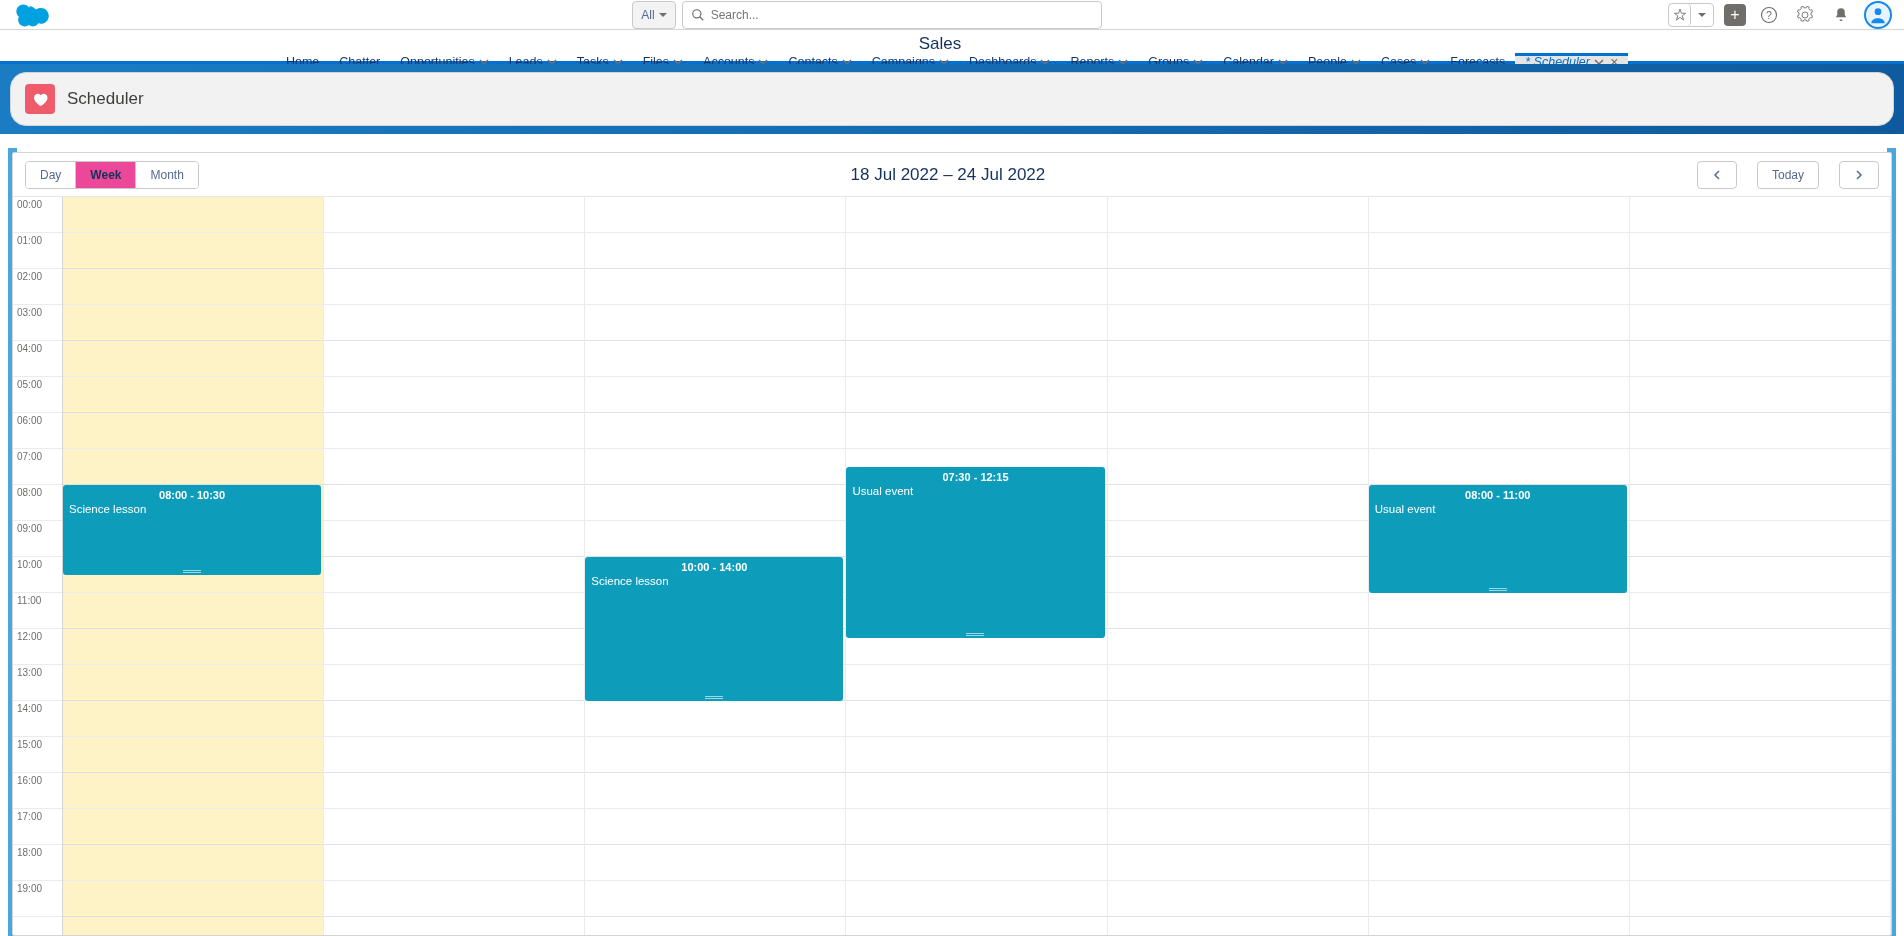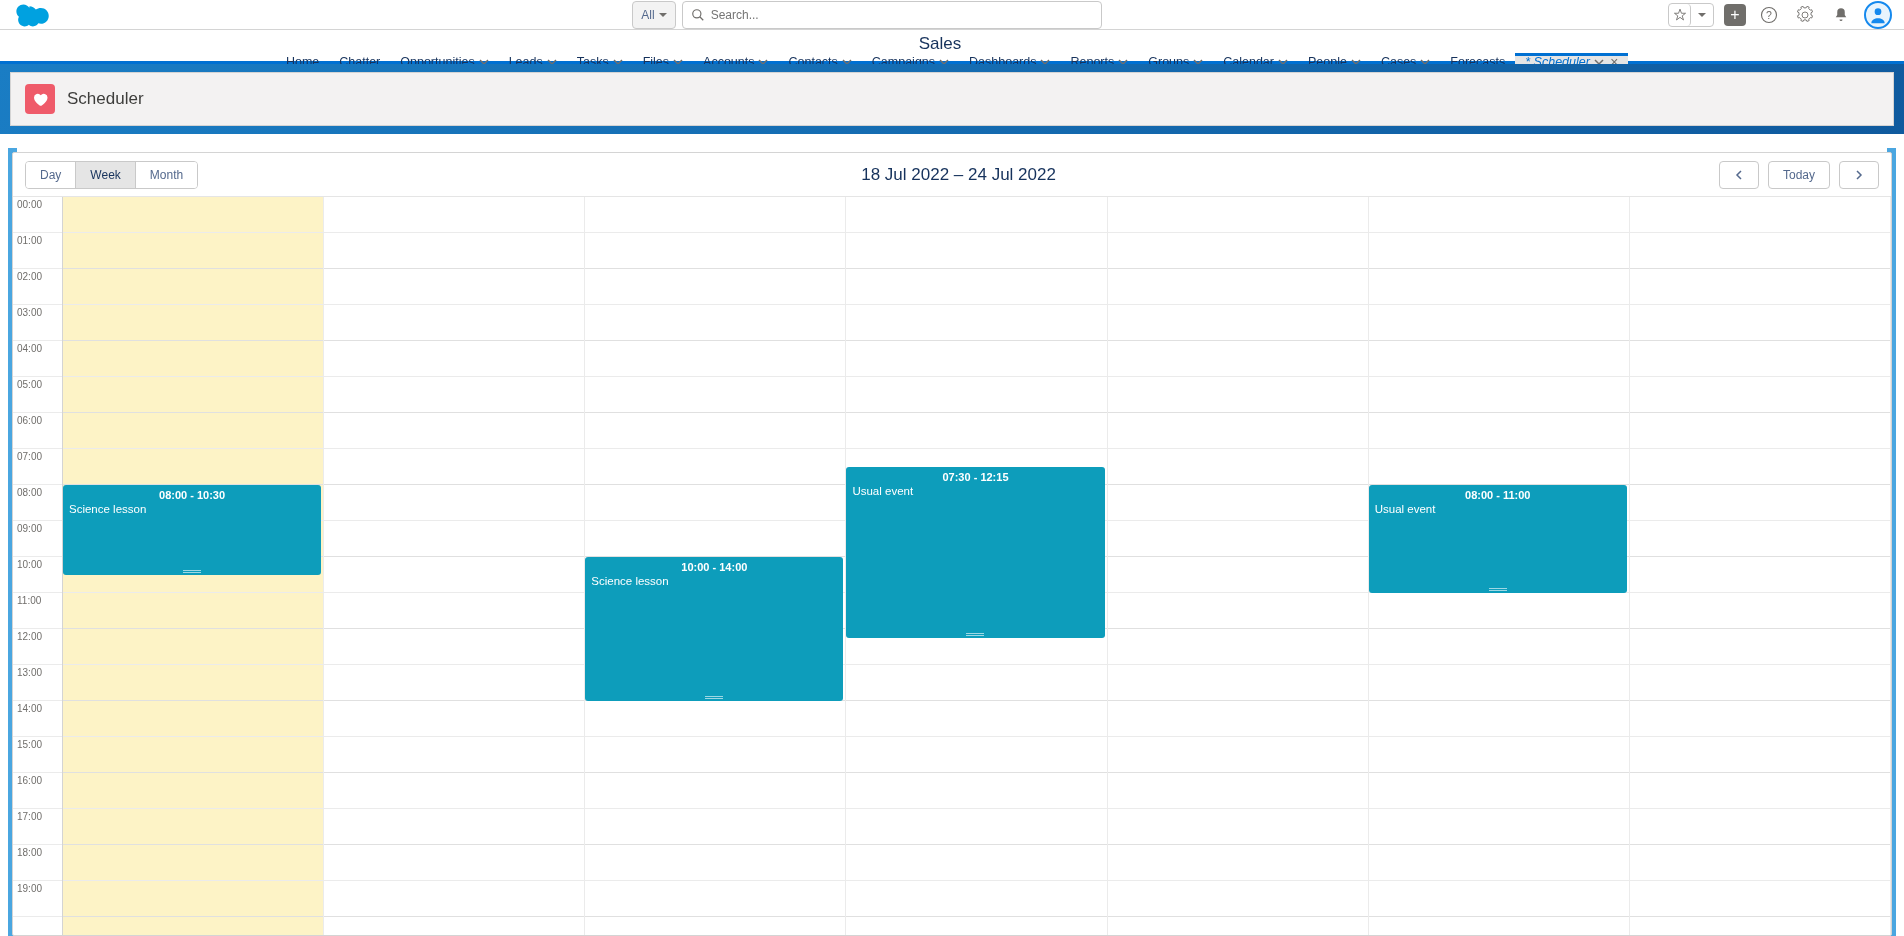--- a/index.html
+++ b/index.html
@@ -25,33 +25,33 @@
 .waffle span { background: #706e6b; border-radius: 1px; }
 .app-name { font-size: 17px; font-weight: 400; margin-right: 24px; }
 .nav-items { display: flex; align-items: center; height: 100%; }
 .nav-item { display: flex; align-items: center; height: 100%; padding: 0 10px; font-size: 12.5px; color: #16325c; cursor: pointer; position: relative; }
 .nav-item svg { margin-left: 4px; color: #706e6b; }
 .nav-item.active { background: #e5e5e5; border-top: 3px solid #0070d2; margin-top: -3px; font-style: italic; color: #0070d2; }
 .nav-item .close-x { margin-left: 6px; font-size: 14px; color: #706e6b; }
 .nav-edit { margin-left: auto; color: #706e6b; cursor: pointer; }
 .pattern-band { height: 70px; background: linear-gradient(135deg, #1a7dc4 0%, #0f5a9e 100%); position: relative; overflow: hidden; padding: 8px 10px; }
 .pattern-band::before { content: ""; position: absolute; inset: 0; background-image: radial-gradient(circle at 20% 40%, rgba(255,255,255,0.06) 10%, transparent 10%), radial-gradient(circle at 70% 60%, rgba(255,255,255,0.05) 8%, transparent 8%); background-size: 120px 60px; }
-.page-header { background: #f3f2f2; border: 1px solid #d4d4d4; border-radius: 0; height: 54px; display: flex; align-items: center; padding: 0 14px; position: relative; z-index: 1; }
+.page-header { background: #f3f2f2; border: 1px solid #d4d4d4; border-radius: 16px; height: 54px; display: flex; align-items: center; padding: 0 14px; position: relative; z-index: 1; }
 .page-icon { width: 30px; height: 30px; background: #ef5b6a; border-radius: 4px; display: flex; align-items: center; justify-content: center; margin-right: 12px; }
 .page-icon svg { width: 18px; height: 18px; fill: #fff; }
 .page-title { font-size: 17px; color: #3e3e3c; }
 .calendar-wrap { position: absolute; top: 148px; left: 8px; right: 8px; bottom: 0; background: linear-gradient(to right, #4aa6e0 0%, #4aa6e0 0.5%, #fff 0.5%, #fff 99.5%, #4aa6e0 99.5%); padding: 4px 4px 0; }
 .calendar-inner { background: #fff; height: 100%; display: flex; flex-direction: column; border: 1px solid #d4d4d4; border-radius: 2px; }
 .cal-toolbar { height: 44px; display: flex; align-items: center; padding: 0 12px; border-bottom: 1px solid #e5e5e5; }
 .view-switch { display: flex; border: 1px solid #c9c9c9; border-radius: 4px; overflow: hidden; }
 .view-btn { padding: 6px 14px; font-size: 12px; color: #54698d; background: #fff; cursor: pointer; border-right: 1px solid #c9c9c9; }
 .view-btn:last-child { border-right: none; }
-.view-btn.active { background: #e5e5e5; color: #16325c; }
+.view-btn.active { background: #ec4899; color: #16325c; font-weight: bold; }
 .cal-title { flex: 1; text-align: center; font-size: 17px; font-weight: 400; }
-.nav-btns { display: flex; gap: 9px; }
+.nav-btns { display: flex; gap: 20px; }
 .nav-btn { border: 1px solid #c9c9c9; border-radius: 4px; padding: 6px 14px; font-size: 12px; cursor: pointer; background: #fff; color: #54698d; display: flex; align-items: center; }
 .nav-btn svg { width: 10px; height: 10px; }
 .day-headers { display: flex; border-bottom: 1px solid #d4d4d4; height: 22px; font-size: 11px; color: #706e6b; }
 .time-gutter-h { width: 50px; border-right: 1px solid #d4d4d4; }
 .day-h { flex: 1; display: flex; align-items: center; justify-content: center; border-right: 1px solid #ebebeb; }
 .grid-scroll { flex: 1; overflow-y: auto; position: relative; }
 .grid-body { display: flex; position: relative; height: 864px; }
 .time-gutter { width: 50px; border-right: 1px solid #d4d4d4; }
 .time-slot { height: 36px; font-size: 10px; color: #706e6b; padding: 2px 4px; border-bottom: 1px solid #ebebeb; }
 .day-col { flex: 1; border-right: 1px solid #ebebeb; position: relative; }

